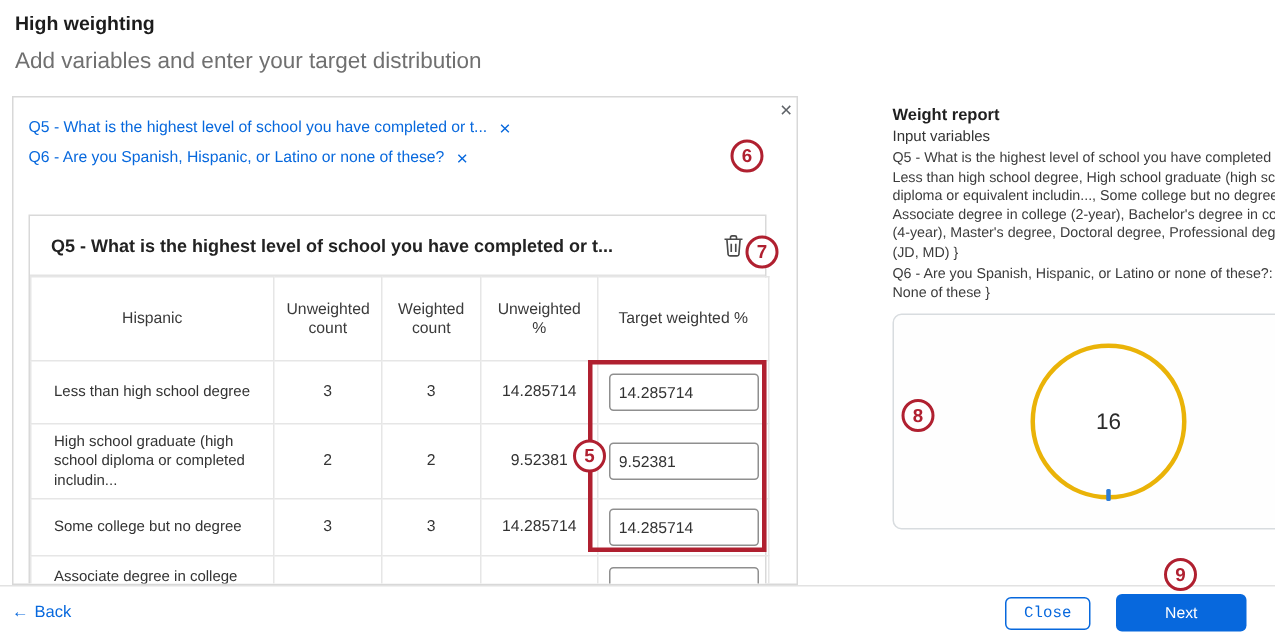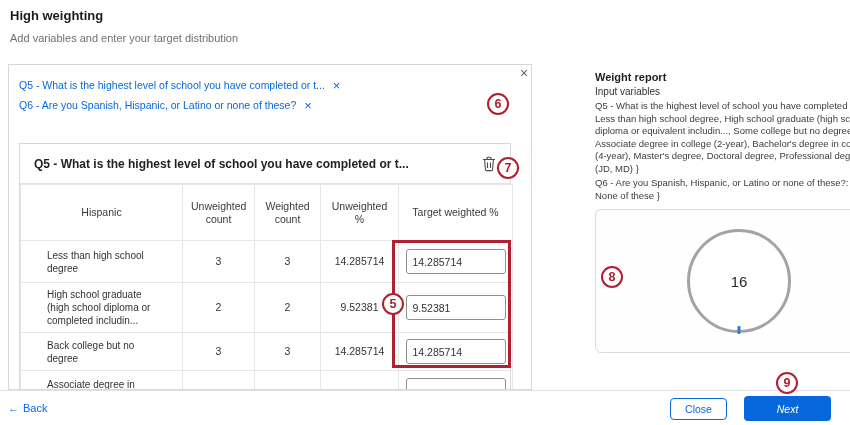--- a/index.html
+++ b/index.html
@@ -5,64 +5,64 @@
   :root{
     --accent:#0768dd;
     --ann-red:#b02030;
   }
   *{margin:0;padding:0;box-sizing:border-box;}
   html,body{width:850px;height:425px;background:#fff;font-family:"Liberation Sans",sans-serif;color:#2f2f2f;overflow:hidden;}
   .page{position:relative;width:850px;height:425px;background:#fff;}
 
   
   .page-title{position:absolute;left:10px;top:8px;font-size:13px;font-weight:bold;color:#1c1c1c;}
-  .page-subtitle{position:absolute;left:10px;top:32px;font-size:11px;color:#707070;}
+  .page-subtitle{position:absolute;left:10px;top:32px;font-size:15px;color:#707070;}
 
   
   .left-panel{position:absolute;left:8px;top:64px;width:524px;height:326px;border:1px solid #d8d8d8;background:#fff;overflow:hidden;}
   .variable-list{position:absolute;left:10px;top:10px;}
   .variable-row{display:flex;align-items:center;height:20px;}
   .variable-label{font-size:10.5px;color:var(--accent);cursor:pointer;white-space:nowrap;}
   .variable-remove{margin-left:8px;color:var(--accent);font-size:13px;line-height:13px;cursor:pointer;}
   .add-variable{position:absolute;right:24px;top:26px;height:25px;padding:0 10px;background:var(--accent);color:#fff;border:none;border-radius:4px;font-size:10.5px;font-family:"Liberation Sans",sans-serif;display:flex;align-items:center;gap:7px;cursor:pointer;}
   .add-variable .chev{display:flex;align-items:center;border-left:1px solid rgba(255,255,255,.45);padding-left:7px;height:14px;}
 
   .table-card{position:absolute;left:10px;top:78px;width:492px;border:1px solid #d9d9d9;background:#fff;}
   .table-card-header{height:40px;display:flex;align-items:center;justify-content:space-between;padding:0 14px;border-bottom:1px solid #e3e3e3;}
   .table-card-title{font-size:12px;font-weight:bold;color:#222;}
   .trash{cursor:pointer;display:flex;align-items:center;}
 
   table.dist-table{width:100%;border-collapse:collapse;table-layout:fixed;}
   .c-cat{width:162px;}.c-uc{width:72px;}.c-wc{width:66px;}.c-up{width:78px;}.c-tp{width:114px;}
   .dist-table th{height:56px;font-size:10.5px;font-weight:normal;color:#3a3a3a;text-align:center;border:1px solid #e6e6e6;padding:4px 8px;line-height:13px;background:#fff;}
   .dist-table td{font-size:10.5px;color:#333;text-align:center;border:1px solid #e6e6e6;padding:4px 6px;line-height:13px;}
-  .dist-table td.cat{text-align:left;padding:4px 26px;font-size:10px;}
+  .dist-table td.cat{text-align:left;padding:4px 15px;font-size:10px;}
   .dist-table tr.r1 td{height:42px;}
   .dist-table tr.r2 td{height:50px;}
   .dist-table tr.r3 td{height:38px;}
   .dist-table tr.r4 td{height:40px;}
   .target-input{width:100px;height:25px;border:1px solid #8f8f8f;border-radius:3px;font-size:10.5px;font-family:"Liberation Sans",sans-serif;padding:0 6px;color:#333;background:#fff;}
 
   
   .panel-close{position:absolute;left:520px;top:66px;font-size:14px;color:#5f6368;cursor:pointer;line-height:14px;}
   .right-panel{position:absolute;left:555px;top:70px;width:288px;margin-left:40px;}
   .wr-title{font-size:11px;font-weight:bold;color:#1f1f1f;line-height:14px;}
   .wr-sub{font-size:10px;color:#333;line-height:13px;margin-top:1px;}
   .wr-text{font-size:9.5px;color:#3c3c3c;line-height:12.5px;margin-top:2px;}
   .card-label{font-size:10.5px;color:#2b2b2b;line-height:13px;margin-top:13px;}
   .cardinality-card{margin-top:7px;height:144px;border:1px solid #d8dcdf;border-radius:6px;background:#fefefe;position:relative;}
-  .gauge{position:absolute;left:50%;top:50%;transform:translate(-50%,-50%);width:104px;height:104px;border:3px solid #a3a3a3;border-radius:50%;background:#fff;display:flex;align-items:center;justify-content:center;}
+  .gauge{position:absolute;left:50%;top:50%;transform:translate(-50%,-50%);width:104px;height:104px;border:3px solid #eab308;border-radius:50%;background:#fff;display:flex;align-items:center;justify-content:center;}
   .gauge-value{font-size:15px;color:#2b2b2b;}
   .gauge-tick{position:absolute;left:50%;bottom:-4px;transform:translateX(-50%);width:3px;height:8px;background:#2e7cd6;border-radius:1px;}
 
   
   .footer-divider{position:absolute;left:0;top:390px;width:850px;height:1px;background:#e2e2e2;}
   .back-link{position:absolute;left:8px;top:402px;font-size:11px;color:var(--accent);text-decoration:none;display:flex;align-items:center;gap:4px;cursor:pointer;}
-  .close-btn{position:absolute;left:670px;top:398px;width:57px;height:22px;background:#fff;border:1px solid var(--accent);border-radius:4px;color:var(--accent);font-size:10.5px;font-family:Liberation Sans, sans-serif;cursor:pointer;}
-  .next-btn{position:absolute;left:744px;top:396px;width:87px;height:25px;background:var(--accent);border:none;border-radius:4px;color:#fff;font-size:10.5px;font-family:"Liberation Sans",sans-serif;cursor:pointer;font-style:italic;}
+  .close-btn{position:absolute;left:670px;top:398px;width:57px;height:22px;background:#fff;border:1px solid var(--accent);border-radius:4px;color:var(--accent);font-size:10.5px;font-family:Liberation Mono, monospace;cursor:pointer;}
+  .next-btn{position:absolute;left:744px;top:396px;width:87px;height:25px;background:var(--accent);border:none;border-radius:4px;color:#fff;font-size:10.5px;font-family:"Liberation Sans",sans-serif;cursor:pointer;}
 
   
   .ann-rect{position:absolute;left:392px;top:240px;width:119px;height:128px;border:3px solid var(--ann-red);z-index:35;pointer-events:none;}
   .ann-circle{position:absolute;width:22px;height:22px;border-radius:50%;background:#fff;border:2px solid var(--ann-red);color:var(--ann-red);display:flex;align-items:center;justify-content:center;font-size:12.5px;font-weight:bold;z-index:40;pointer-events:none;}
 </style>
 </head>
 <body>
 
 <div class="page">
 
@@ -118,21 +118,21 @@
             <td><input class="target-input" value="14.285714" style=""></td>
           </tr>
           <tr class="r2">
             <td class="cat">High school graduate (high school diploma or completed includin...</td>
             <td>2</td>
             <td>2</td>
             <td>9.52381</td>
             <td><input class="target-input" value="9.52381" style=""></td>
           </tr>
           <tr class="r3">
-            <td class="cat">Back college but no degree</td>
+            <td class="cat">Some college but no degree</td>
             <td>3</td>
             <td>3</td>
             <td>14.285714</td>
             <td><input class="target-input" value="14.285714" style=""></td>
           </tr>
           <tr class="r4">
             <td class="cat">Associate degree in college (2-year)</td>
             <td></td>
             <td></td>
             <td></td>

